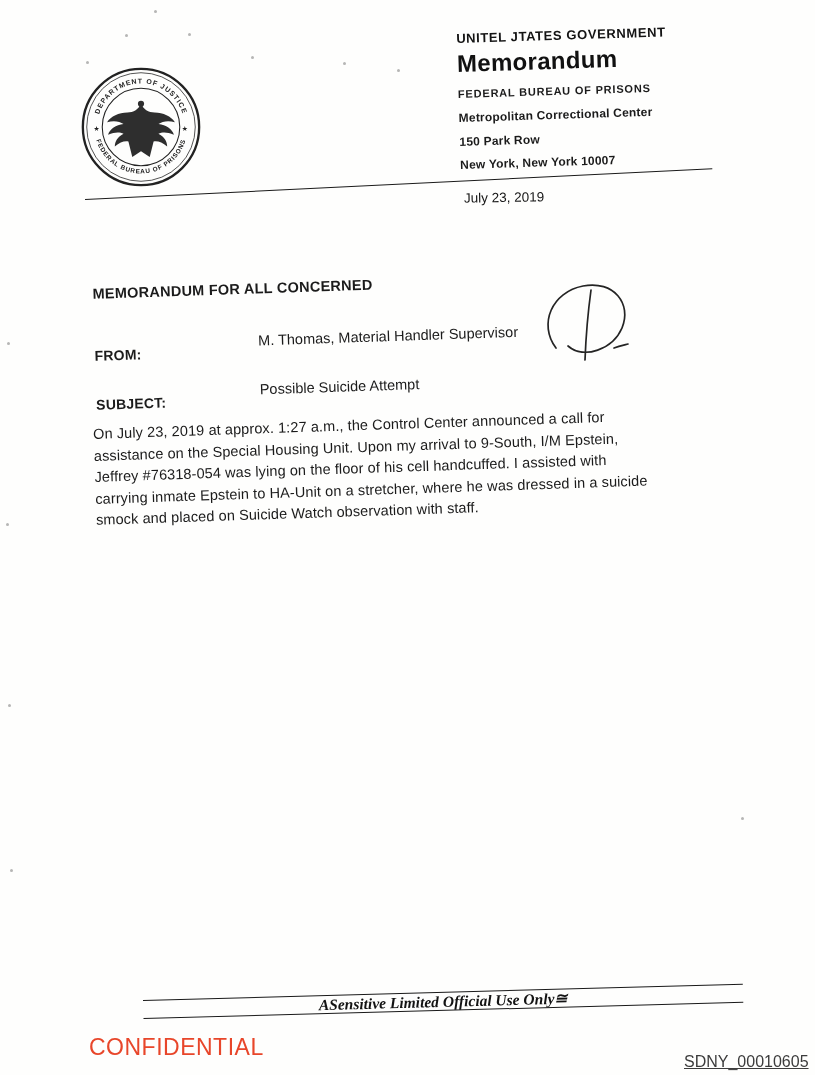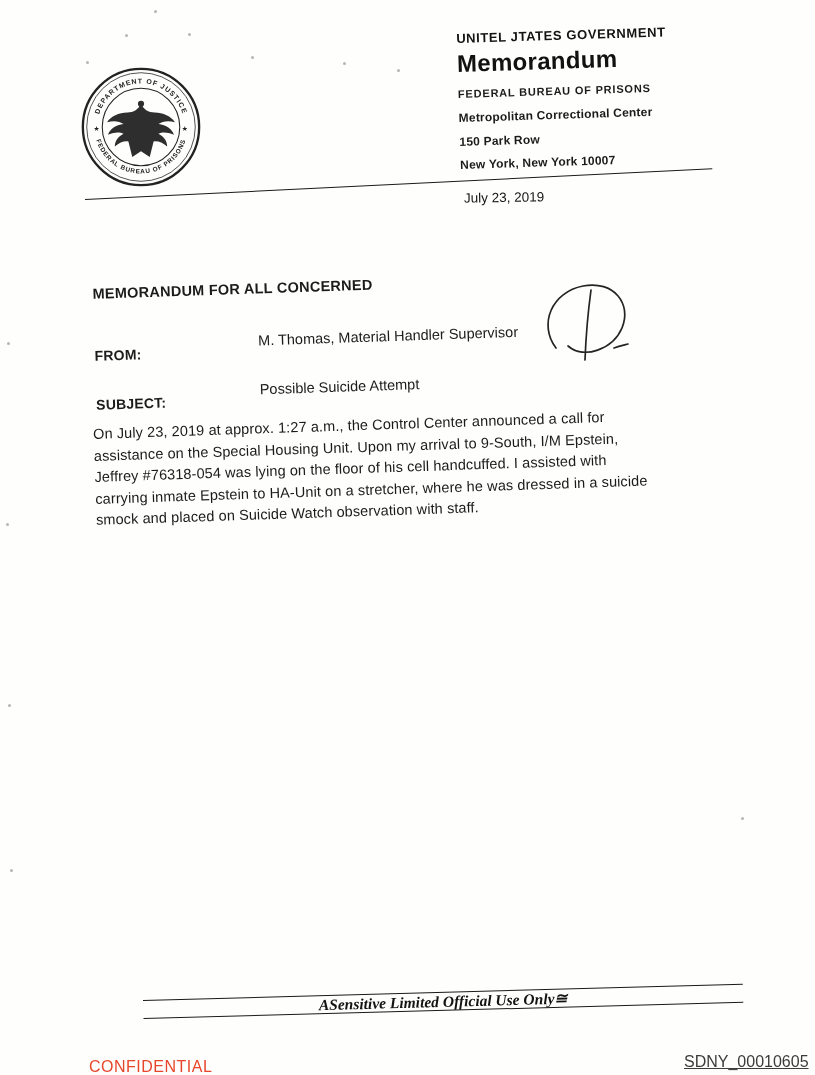--- a/index.html
+++ b/index.html
@@ -51,22 +51,22 @@
   .signature { position:absolute; left:528px; top:276px; }
 
   
   .sensitivity { position:absolute; left:143px; top:1000px; width:600px;
                  transform:rotate(-1.55deg); transform-origin:left top; }
   .sens-line { height:0; border-top:1.8px solid #191919; }
   .sens-text { text-align:center; font-family:"Liberation Serif", serif;
                font-style:italic; font-weight:bold; font-size:15.5px;
                line-height:17px; color:#131313; }
 
-  .confidential { position:absolute; left:89px; top:1034px; font-size:16px;
-                  letter-spacing:.5px;margin-top:24px; }
+  .confidential { position:absolute; left:89px; top:1034px; font-size:23px;
+                  letter-spacing:.5px; }
   .bates { position:absolute; left:684px; top:1053px; font-size:16px; color:#3c3c3c;text-decoration:underline; }
 </style>
 </head>
 <body>
 
 <div class="page">
 
   <div class="speck" style="left:154px;top:10px;"></div>
   <div class="speck" style="left:125px;top:34px;"></div>
   <div class="speck" style="left:188px;top:33px;"></div>

